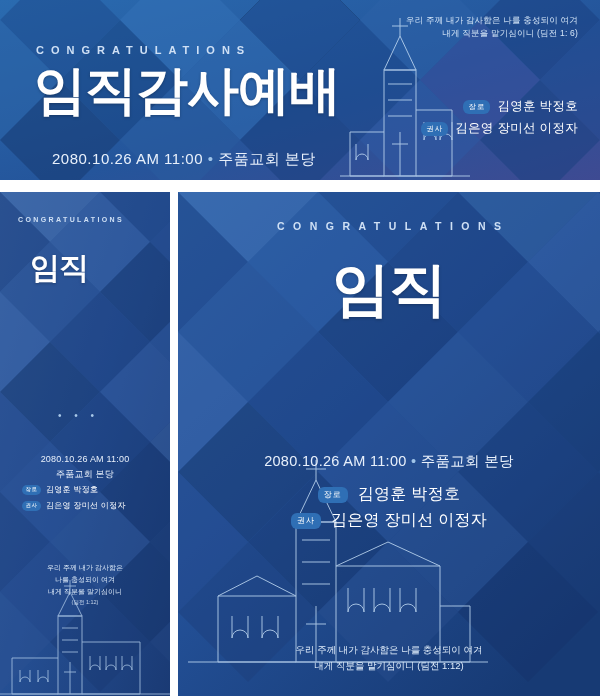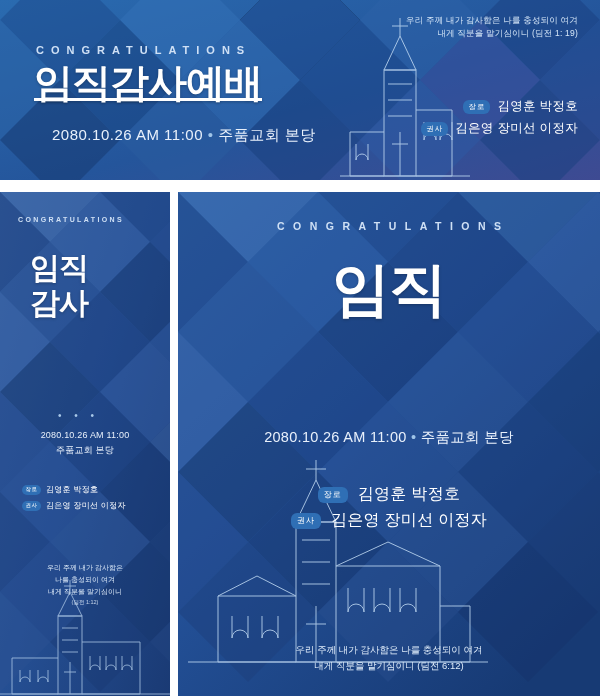--- a/index.html
+++ b/index.html
@@ -28,26 +28,26 @@
     letter-spacing: 7px;
     font-weight: 600;
     white-space: nowrap;
   }
   .bigtitle {
     color: #ffffff;
     font-weight: 800;
     letter-spacing: -1px;
     text-shadow: 0 1px 3px rgba(0,0,0,.25);
   }
-  .meta { color: #e8f0fb; }
+  .meta { color: #e8f0fb; margin-top: 24px; }
   .dot { color: #9fc4e8; }
 
   
   .banner .congrats { left: 36px; top: 44px; position: absolute; }
-  .banner .bigtitle { left: 34px; top: 56px; position: absolute; font-size: 39px; text-decoration: underline; }
+  .banner .bigtitle { left: 34px; top: 56px; position: absolute; font-size: 52px; }
   .banner .meta { left: 52px; top: 126px; position: absolute; font-size: 15px; letter-spacing: .5px; }
   .banner .verse {
     position: absolute; right: 22px; top: 14px; text-align: right;
     color: #d5e6f8; font-size: 8.5px; line-height: 1.55; letter-spacing: .2px;
   }
   .banner .names { position: absolute; right: 22px; top: 98px; text-align: right; }
   .namerow { display: flex; align-items: center; justify-content: flex-end; gap: 7px; margin-bottom: 5px; }
   .roletag {
     background: #2f6fb5; color: #ffffff; font-size: 7.5px; letter-spacing: 1px;
     padding: 2px 5px; border-radius: 6px; white-space: nowrap;
@@ -172,21 +172,21 @@
     <div class="content">
       <div class="congrats">CONGRATULATIONS</div>
       <div class="bigtitle">임직감사예배</div>
       <div class="meta">
         <span>2080.10.26 AM 11:00</span>
         <span class="dot">•</span>
         <span>주품교회 본당</span>
       </div>
       <div class="verse">
         <div>우리 주께 내가 감사함은 나를 충성되이 여겨</div>
-        <div>내게 직분을 맡기심이니 (딤전 1: 19)</div>
+        <div>내게 직분을 맡기심이니 (딤전 1: 6)</div>
       </div>
       <div class="names">
         <div class="namerow">
           <span class="roletag">장로</span>
           <span class="namelist">김영훈 박정호</span>
         </div>
         <div class="namerow">
           <span class="roletag">권사</span>
           <span class="namelist">김은영 장미선 이정자</span>
         </div>
@@ -252,21 +252,20 @@
         <path d="M24 94 v12 a5 5 0 0 1 10 0 V94"></path>
         <path d="M42 94 v12 a5 5 0 0 1 10 0 V94"></path>
         <path d="M0 118 h176"></path>
       </svg>
     </div>
 
     <div class="content">
       <div class="congrats">CONGRATULATIONS</div>
       <div class="bigtitle">
         <div>임직</div>
-        <div>감사</div>
       </div>
       <div class="dots">• • •</div>
       <div class="meta">
         <div>2080.10.26 AM 11:00</div>
         <div>주품교회 본당</div>
       </div>
       <div class="names">
         <div class="namerow">
           <span class="roletag">장로</span>
           <span class="namelist">김영훈 박정호</span>
@@ -364,18 +363,18 @@
           <span class="roletag">장로</span>
           <span class="namelist">김영훈 박정호</span>
         </div>
         <div class="namerow">
           <span class="roletag">권사</span>
           <span class="namelist">김은영 장미선 이정자</span>
         </div>
       </div>
       <div class="verse">
         <div>우리 주께 내가 감사함은 나를 충성되이 여겨</div>
-        <div>내게 직분을 맡기심이니 (딤전 6:12)</div>
+        <div>내게 직분을 맡기심이니 (딤전 1:12)</div>
       </div>
     </div>
   </div>
 
 </div>
 
 </body></html>

